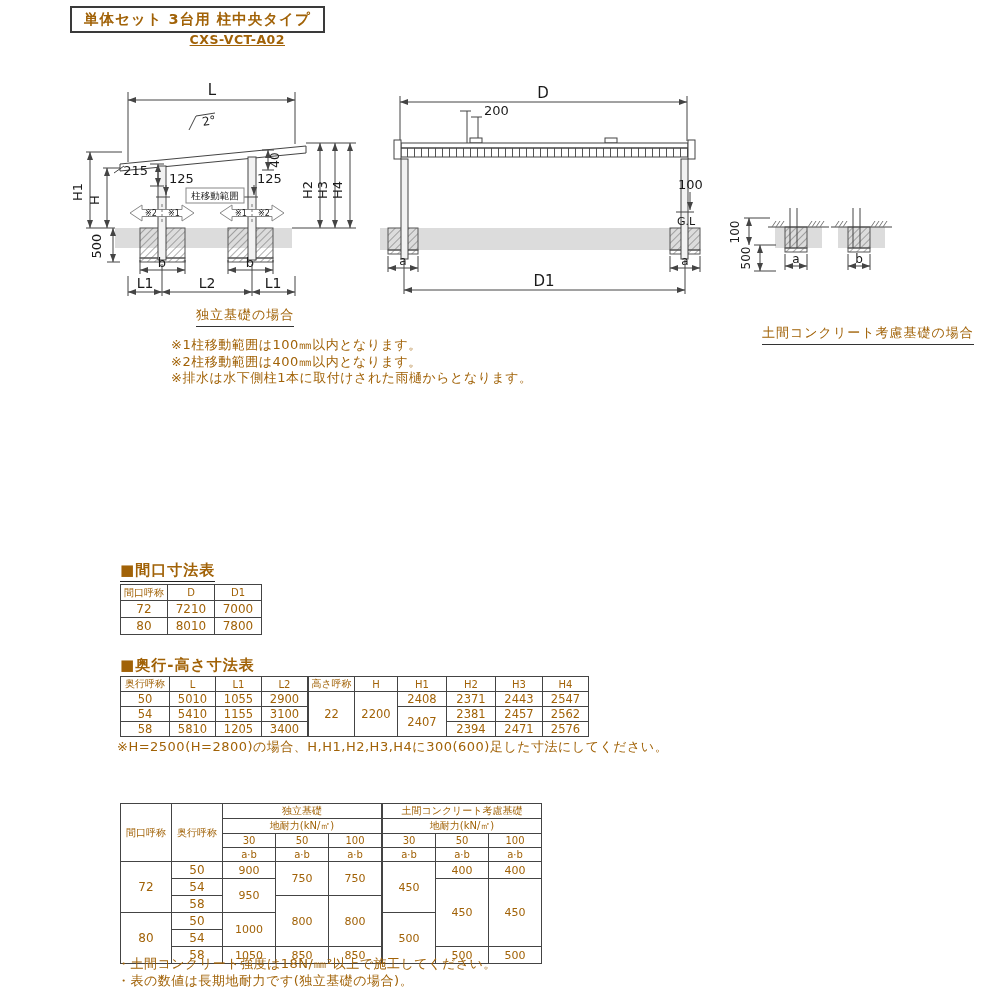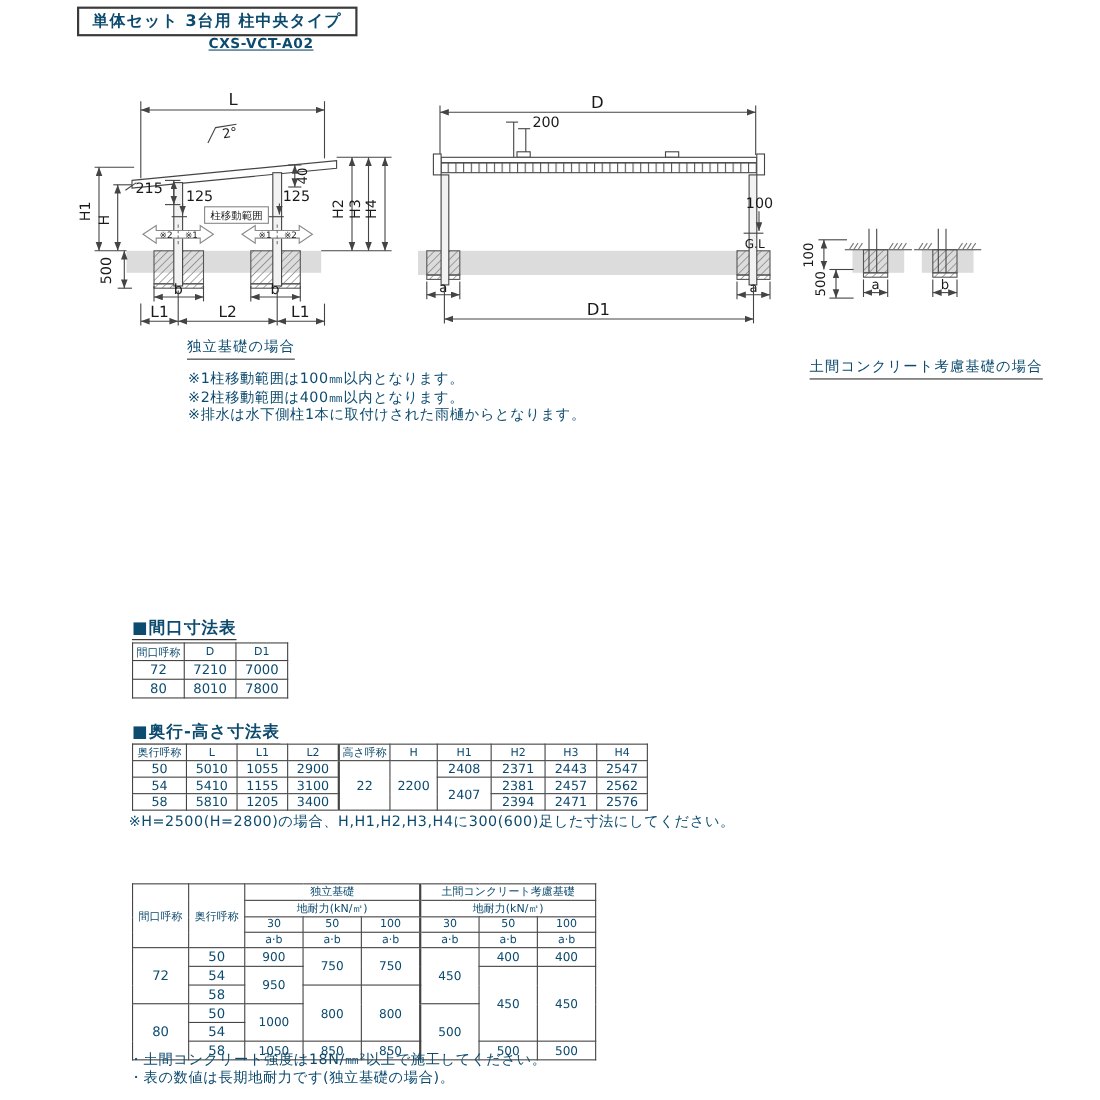--- a/index.html
+++ b/index.html
@@ -1,32 +1,32 @@
 <!DOCTYPE html>
 <html><head>
 <meta charset="utf-8">
 <style>
   html,body { margin:0; padding:0; background:#fff; }
   #page {
     position:relative; width:1000px; height:1000px; background:#ffffff;
-    font-family:"DejaVu Sans","Liberation Sans",sans-serif; color:#0c4a6e;
+    font-family:"DejaVu Sans","Liberation Sans",sans-serif; color:#a16207;
     overflow:hidden;
   }
   .abs { position:absolute; }
   
   .title-box {
     left:70px; top:6px; border:2px solid #3a3a3a; padding:2px 12px;
     font-size:14.5px; font-weight:bold; letter-spacing:1px; background:#fff;
   }
   .model-code {
     left:70px; top:32px; width:215px; text-align:right;
     font-size:12.5px; font-weight:bold; letter-spacing:0.5px;text-decoration:underline;
   }
   
-  .caption { font-size:13px; border-bottom:1px solid #333; padding-bottom:2px; letter-spacing:1px; }
+  .caption { font-size:13px; border-bottom:1px solid #333; padding-bottom:2px; letter-spacing:1px;margin-left:26px; }
   
   .notes { left:124px; top:337px; font-size:13px; line-height:16.5px; letter-spacing:0.5px;margin-left:47px; }
   .kiso-notes { left:117px; top:956px; font-size:13px; line-height:16.5px; letter-spacing:0.5px; }
   .footnote2 { left:117px; top:738px; font-size:13px; letter-spacing:0.5px; }
   
   .sec-head {
     font-size:15px; font-weight:bold; border-bottom:1.5px solid #222;
     display:inline-block; padding-bottom:1px; letter-spacing:1px;
   }
   

